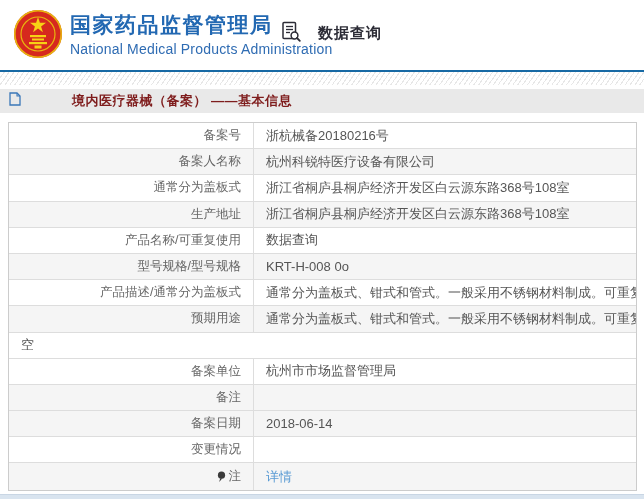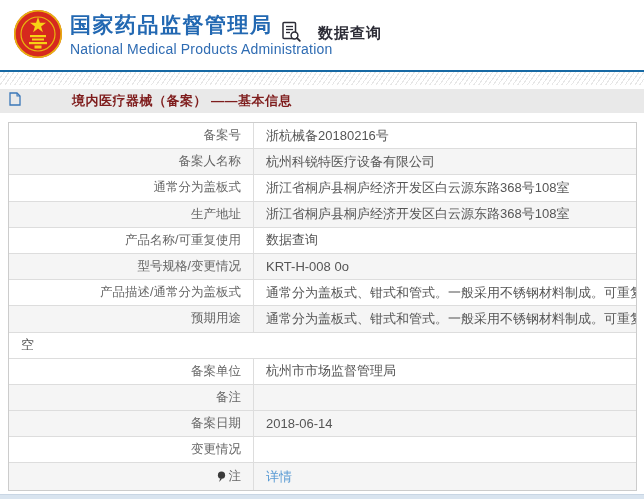--- a/index.html
+++ b/index.html
@@ -155,21 +155,21 @@
     <div class="trow">
       <div class="tlabel">
         <span>产品名称/可重复使用</span>
       </div>
       <div class="tvalue">
         <span>数据查询</span>
       </div>
     </div>
     <div class="trow alt">
       <div class="tlabel">
-        <span>型号规格/变更情况</span>
+        <span>型号规格/型号规格</span>
       </div>
       <div class="tvalue">
         <span>KRT-H-008 0o</span>
       </div>
     </div>
     <div class="trow">
       <div class="tlabel">
         <span>产品描述/通常分为盖板式</span>
       </div>
       <div class="tvalue">

